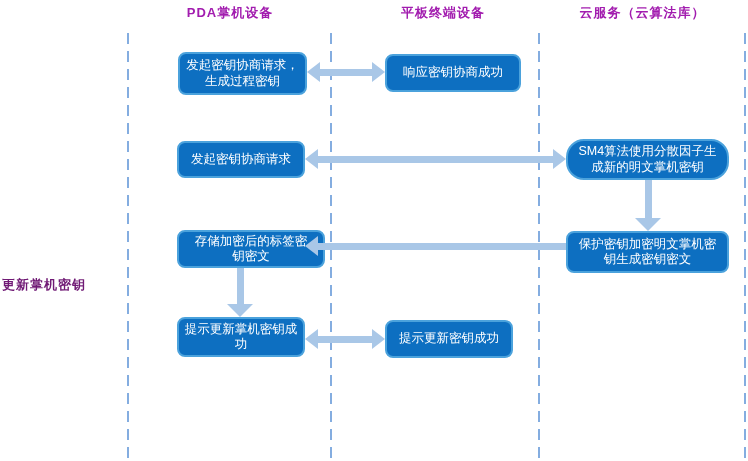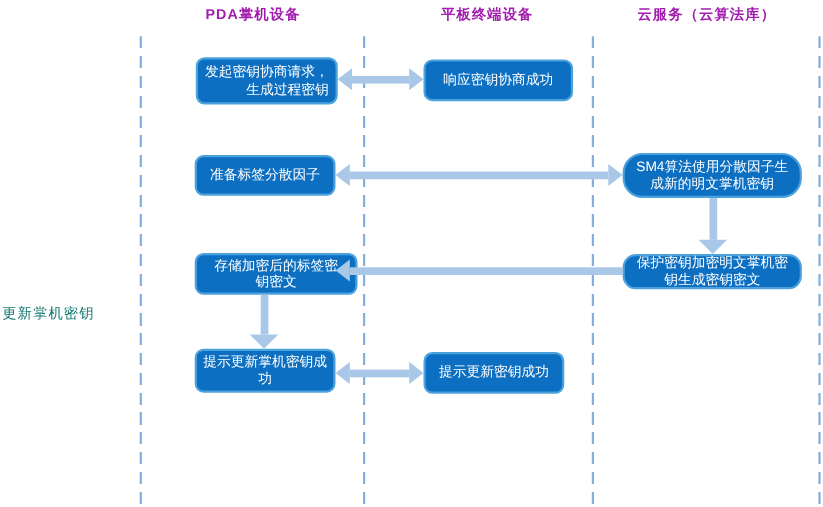--- a/index.html
+++ b/index.html
@@ -15,21 +15,21 @@
     text-align:center;
     font-size:13px;font-weight:bold;color:#a21caf;
     letter-spacing:1px;
   }
   .lane-dash{
     position:absolute;top:33px;height:428px;width:2px;
     background:repeating-linear-gradient(180deg,#84ade0 0 11px,transparent 11px 18px);
   }
   .side-label{
     position:absolute;left:2px;top:276px;width:110px;
-    font-size:13px;font-weight:normal;color:#0f766e;
+    font-size:13px;font-weight:bold;color:#701a75;
     letter-spacing:1px;
   }
   .node{
     position:absolute;
     box-sizing:border-box;
     background:#0d6fc1;
     border:2px solid #4ba2dc;
     border-radius:8px;
     color:#ffffff;
     font-size:12.5px;line-height:15.5px;
@@ -72,31 +72,31 @@
   <div class="lane-header" style="left:338px;width:210px;">平板终端设备</div>
   <div class="lane-header" style="left:539px;width:207px;text-align:center;">云服务（云算法库）</div>
 
   <div class="lane-dash" style="left:127px;"></div>
   <div class="lane-dash" style="left:330px;"></div>
   <div class="lane-dash" style="left:538px;"></div>
   <div class="lane-dash" style="left:744px;"></div>
 
   <div class="side-label">更新掌机密钥</div>
 
-  <div class="node" style="left:178px;top:52px;width:129px;height:43px;text-align:right;">发起密钥协商请求，
+  <div class="node" style="left:178px;top:52px;width:129px;height:43px;">发起密钥协商请求，
 生成过程密钥</div>
 
   <div class="node" style="left:385px;top:54px;width:136px;height:38px;">响应密钥协商成功</div>
 
-  <div class="node" style="left:177px;top:141px;width:128px;height:37px;">准备标签分散因子</div>
+  <div class="node" style="left:177px;top:141px;width:128px;height:37px;">发起密钥协商请求</div>
 
   <div class="node" style="left:566px;top:139px;width:163px;height:41px;border-radius:18px;">SM4算法使用分散因子生
 成新的明文掌机密钥</div>
 
-  <div class="node" style="left:566px;top:231px;width:163px;height:32px;border-radius:12px;">保护密钥加密明文掌机密
+  <div class="node" style="left:566px;top:231px;width:163px;height:42px;">保护密钥加密明文掌机密
 钥生成密钥密文</div>
 
   <div class="node" style="left:177px;top:230px;width:148px;height:38px;">存储加密后的标签密
 钥密文</div>
 
   <div class="node" style="left:177px;top:317px;width:128px;height:40px;">提示更新掌机密钥成
 功</div>
 
   <div class="node" style="left:385px;top:320px;width:128px;height:38px;">提示更新密钥成功</div>
 

